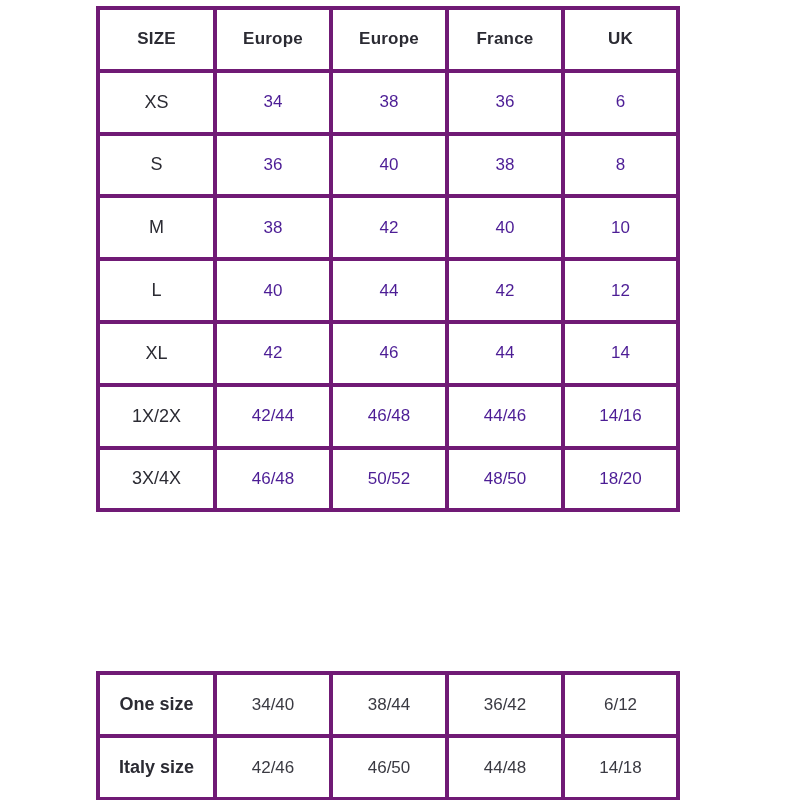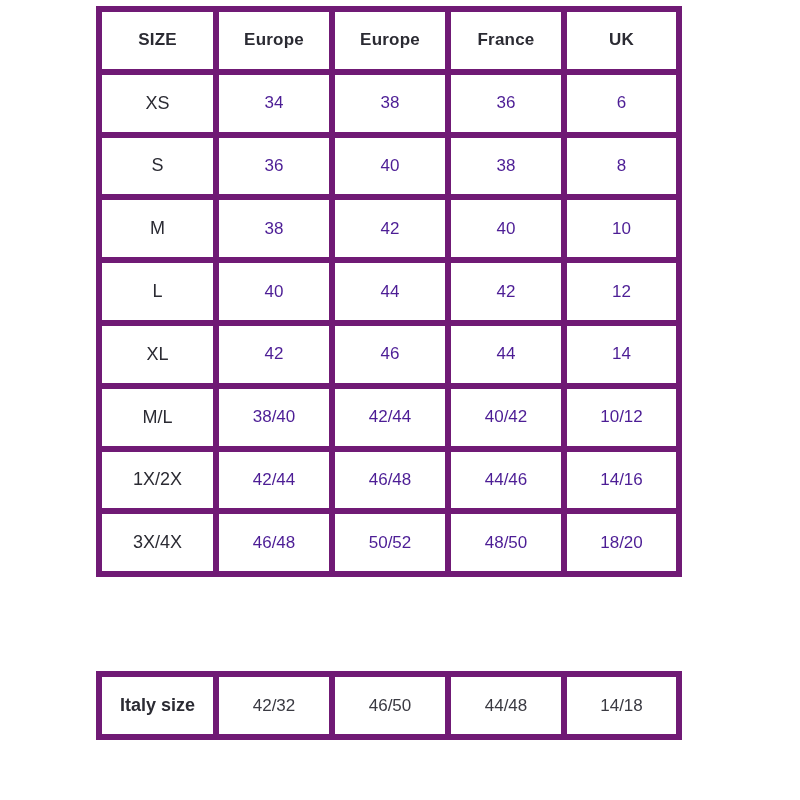--- a/index.html
+++ b/index.html
@@ -17,21 +17,21 @@
     height: 800px;
     background: #ffffff;
     overflow: hidden;
   }
   table.size-table {
     border-collapse: collapse;
     table-layout: fixed;
     background: #ffffff;
   }
   table.size-table td, table.size-table th {
-    border: 6px solid #701a75;
+    border: 4px solid #701a75;
     text-align: center;
     vertical-align: middle;
     color: #2b2b33;
     font-weight: normal;
     font-size: 17px;
     padding: 0;
   }
   
   #main-table {
     position: absolute;
@@ -134,27 +134,20 @@
         <td class="val">12</td>
       </tr>
       <tr>
         <td class="lbl">XL</td>
         <td class="val">42</td>
         <td class="val">46</td>
         <td class="val">44</td>
         <td class="val">14</td>
       </tr>
       <tr>
-        <td class="lbl">M/L</td>
-        <td class="val">38/40</td>
-        <td class="val">42/44</td>
-        <td class="val">40/42</td>
-        <td class="val">10/12</td>
-      </tr>
-      <tr>
         <td class="lbl">1X/2X</td>
         <td class="val">42/44</td>
         <td class="val">46/48</td>
         <td class="val">44/46</td>
         <td class="val">14/16</td>
       </tr>
       <tr>
         <td class="lbl">3X/4X</td>
         <td class="val">46/48</td>
         <td class="val">50/52</td>
@@ -167,22 +160,29 @@
   <table class="size-table" id="extra-table">
     <colgroup>
       <col class="c0">
         <col class="c1">
         <col class="c2">
         <col class="c3">
         <col class="c4">
     </colgroup>
     <tbody>
       <tr>
+        <td class="lbl">One size</td>
+        <td class="val">34/40</td>
+        <td class="val">38/44</td>
+        <td class="val">36/42</td>
+        <td class="val">6/12</td>
+      </tr>
+      <tr>
         <td class="lbl">Italy size</td>
-        <td class="val">42/32</td>
+        <td class="val">42/46</td>
         <td class="val">46/50</td>
         <td class="val">44/48</td>
         <td class="val">14/18</td>
       </tr>
     </tbody>
   </table>
 
 </div>
 
 </body></html>

